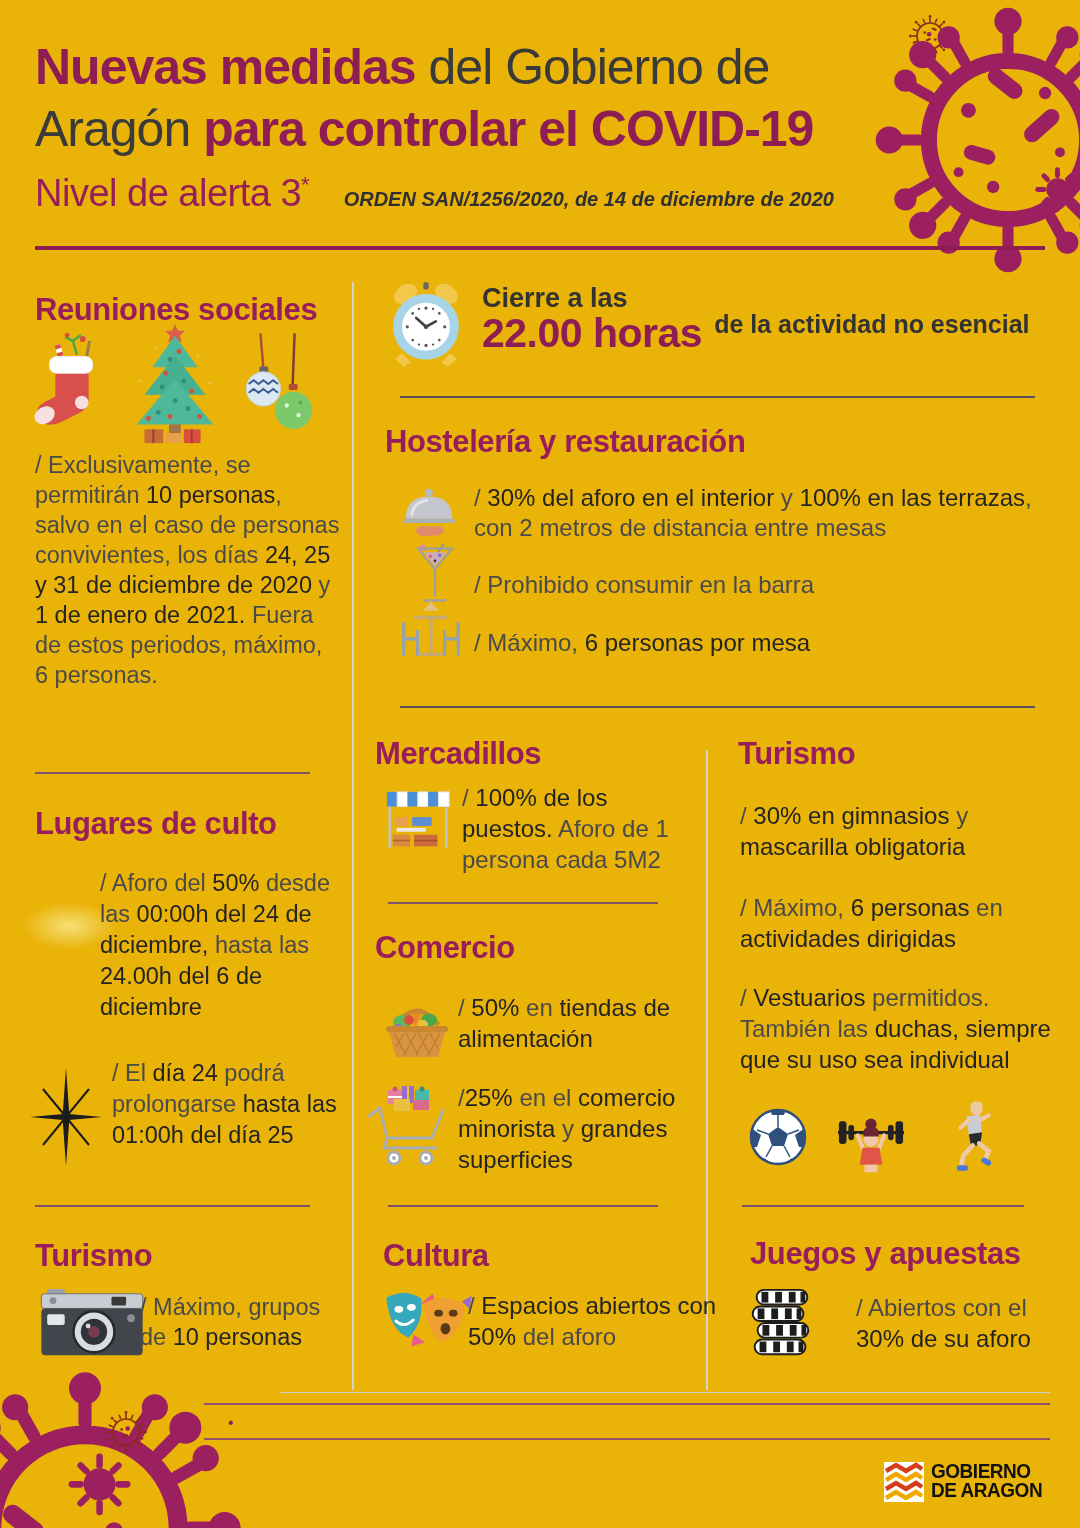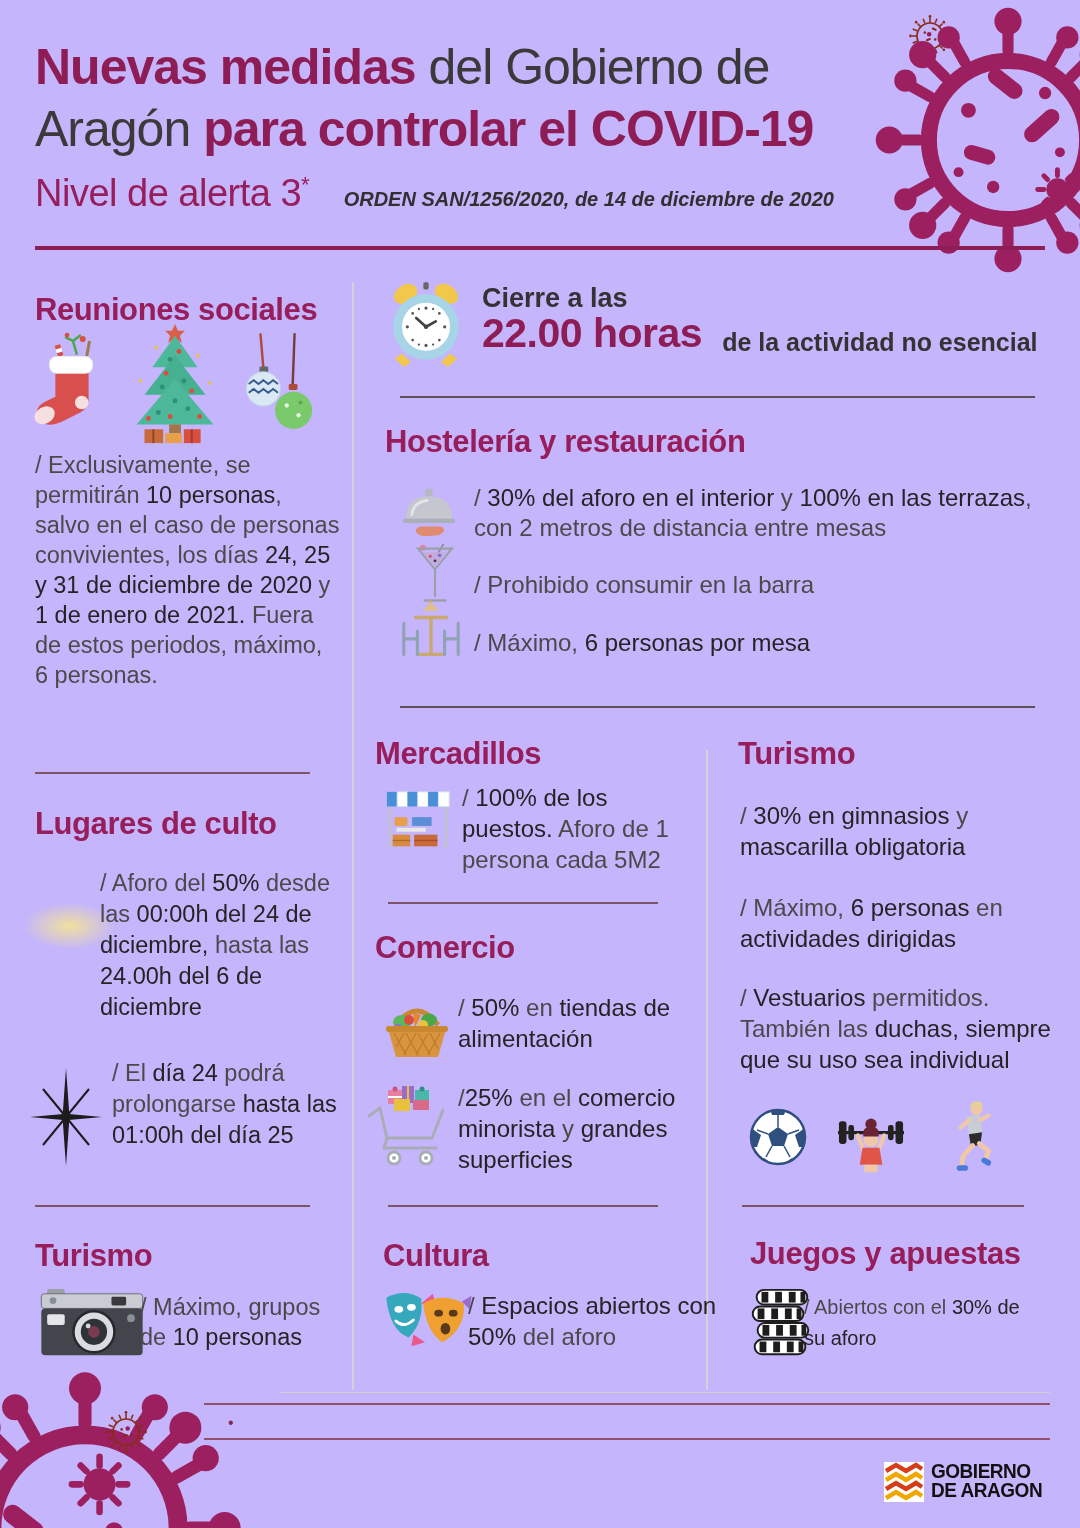--- a/index.html
+++ b/index.html
@@ -5,21 +5,21 @@
   :root{
     --maroon:#981d5b;
     --maroon-deep:#8e1d55;
     --dark:#3a3a3a;
     --body:#4a4a4a;
     --boldtxt:#242424;
   }
   *{margin:0;padding:0;box-sizing:border-box}
   html,body{background:#e8e8e8}
   .page{
-    position:relative;width:1080px;height:1528px;background:#c4b5fd;
+    position:relative;width:1080px;height:1528px;background:#eab308;
     margin:0 auto;overflow:hidden;
     font-family:"Liberation Sans","DejaVu Sans",sans-serif;
     color:var(--body);
   }
   .abs{position:absolute}
   .seg-b{font-weight:400;color:var(--boldtxt)}
   .seg-a{font-weight:700;color:var(--maroon-deep)}
   .title{font-size:50px;line-height:62px;color:var(--dark);letter-spacing:-1px}
   .alert-row{display:flex;align-items:baseline;gap:34px}
   .alert-level{font-size:38px;color:var(--maroon);letter-spacing:-0.5px}
@@ -28,21 +28,21 @@
   .heading{font-size:31px;font-weight:700;color:var(--maroon);letter-spacing:-0.4px}
   .body-txt{font-size:23.5px;line-height:30px;color:var(--body)}
   .lh31{line-height:31px}
   .hr-header{height:4px;background:var(--maroon-deep)}
   .hr-mid{height:2px;background:#5e4e55}
   .hr-col{height:2px;background:#7d5468}
   .hr-footer{height:2px;background:#94516b}
   .hr-faint{height:1px;background:#cfcfcf}
   .vline{width:2px;background:#d4d2d6}
   .closure-prefix{font-size:27px;font-weight:700;color:#333}
-  .closure-row{display:flex;align-items:flex-end;gap:20px}
+  .closure-row{display:flex;align-items:flex-start;gap:12px}
   .closure-time{font-size:41px;font-weight:700;color:var(--maroon-deep);letter-spacing:-0.5px}
   .closure-suffix{font-size:25px;font-weight:700;color:#333}
   .footer-info{display:flex;align-items:center;gap:14px;font-size:14.5px;
     letter-spacing:0.8px;color:#924860}
   .footer-info .seg-b{color:#7c2a4e}
   .footer-bullet{font-size:16px;color:#7c2a4e}
   .logo{display:flex;align-items:flex-start;gap:7px}
   .logo-text{font-size:20px;line-height:19px;font-weight:700;color:#111;
     letter-spacing:-0.5px;transform:scaleX(0.95);transform-origin:left top}
   .glow{width:95px;height:48px;border-radius:50%;
@@ -568,21 +568,21 @@
         <rect x="6" y="55" width="52" height="15" rx="7.5" fill="#ffffff" stroke="#1d1d1d" stroke-width="2"></rect>
         <g fill="#1d1d1d">
           <rect x="11" y="57" width="7" height="11"></rect>
             <rect x="25" y="57" width="7" height="11"></rect>
             <rect x="39" y="57" width="7" height="11"></rect>
             <rect x="51" y="57" width="5" height="11"></rect>
         </g>
       </g>
     </svg>
 
-    <div class="abs body-txt lh31" style="left:804px;top:1292px;width:220px;font-size:20px"><span>/ Abiertos con el </span><span class="seg-b">30% de su aforo</span></div>
+    <div class="abs body-txt lh31" style="left:856px;top:1292px;width:220px;font-size:24px"><span>/ Abiertos con el </span><span class="seg-b">30% de su aforo</span></div>
   </section>
 
   <div class="abs hr-faint" style="left:280px;top:1392px;width:770px"></div>
   <div class="abs hr-footer" style="left:204px;top:1403px;width:846px"></div>
 
   <div class="abs footer-info" style="left:228px;top:1410px;height:26px">
     <span class="footer-bullet">•</span>
   </div>
 
   <div class="abs hr-footer" style="left:204px;top:1438px;width:846px"></div>

